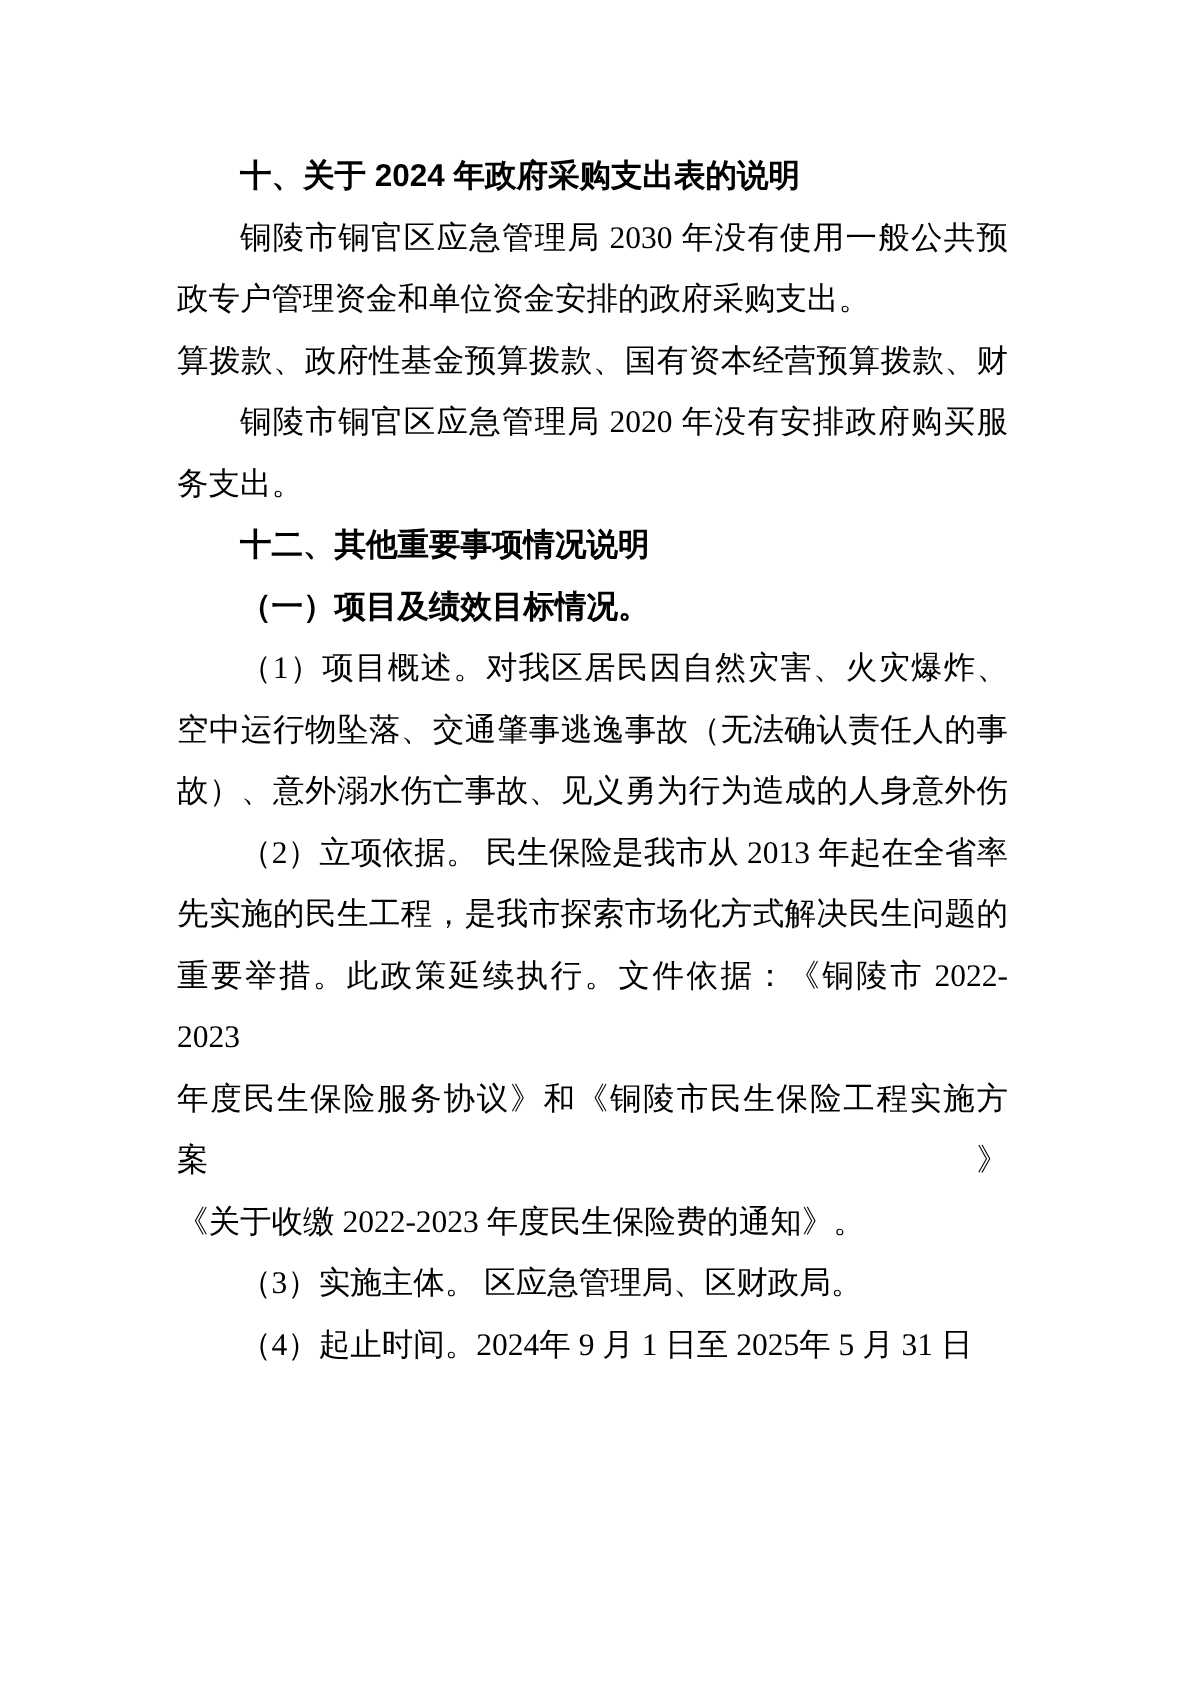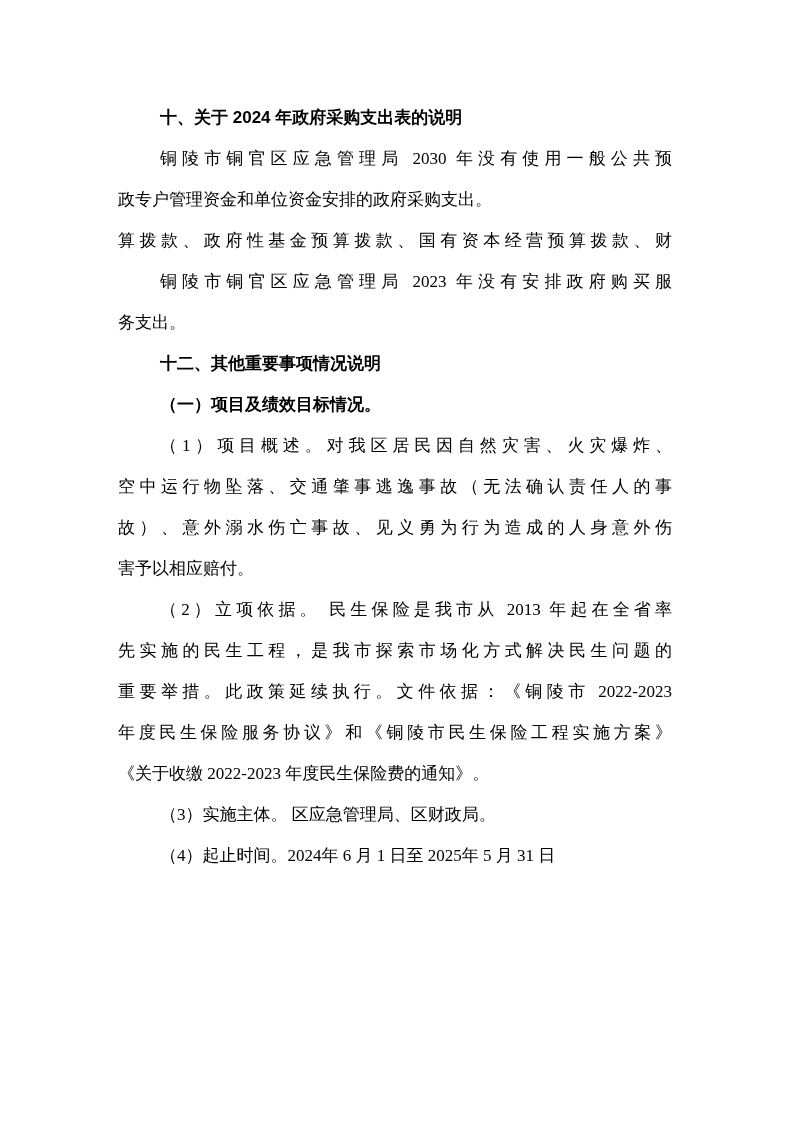--- a/index.html
+++ b/index.html
@@ -16,21 +16,21 @@
     font-family: "Liberation Serif", "DejaVu Serif", serif;
     color: #000000;
   }
   .content {
     position: absolute;
     left: 118px;
     top: 97px;
     width: 554px;
   }
   .line {
-    font-size: 17px;
+    font-size: 21px;
     line-height: 41px;
     text-align: left;
     white-space: normal;
   }
   
   .indent { text-indent: 42px; }
   
   .fill {
     text-align: justify;
     text-align-last: justify;
@@ -52,35 +52,34 @@
 <body>
 
 <div class="page">
   <div class="content">
 
     <div class="line hei indent">十、关于 2024 年政府采购支出表的说明</div>
     <div class="line fill indent">铜陵市铜官区应急管理局 2030 年没有使用一般公共预</div>
     <div class="line">政专户管理资金和单位资金安排的政府采购支出。</div>
     <div class="line fill">算拨款、政府性基金预算拨款、国有资本经营预算拨款、财</div>
 
-    <div class="line fill indent">铜陵市铜官区应急管理局 2023 年没有安排政府购买服</div>
+    <div class="line fill indent">铜陵市铜官区应急管理局 2020 年没有安排政府购买服</div>
     <div class="line">务支出。</div>
 
     <div class="line hei indent">十二、其他重要事项情况说明</div>
     <div class="line kai indent">（一）项目及绩效目标情况。</div>
 
     <div class="line fill indent">（1）项目概述。对我区居民因自然灾害、火灾爆炸、</div>
     <div class="line fill">空中运行物坠落、交通肇事逃逸事故（无法确认责任人的事</div>
     <div class="line fill">故）、意外溺水伤亡事故、见义勇为行为造成的人身意外伤</div>
-    <div class="line">害予以相应赔付。</div>
 
     <div class="line fill indent">（2）立项依据。 民生保险是我市从 2013 年起在全省率</div>
     <div class="line fill">先实施的民生工程，是我市探索市场化方式解决民生问题的</div>
     <div class="line fill">重要举措。此政策延续执行。文件依据：《铜陵市 2022-2023</div>
     <div class="line fill">年度民生保险服务协议》和《铜陵市民生保险工程实施方案》</div>
     <div class="line">《关于收缴 2022-2023 年度民生保险费的通知》。</div>
 
     <div class="line indent">（3）实施主体。 区应急管理局、区财政局。</div>
 
-    <div class="line indent">（4）起止时间。2024年 6 月 1 日至 2025年 5 月 31 日</div>
+    <div class="line indent">（4）起止时间。2024年 9 月 1 日至 2025年 5 月 31 日</div>
 
   </div>
 </div>
 
 </body></html>

